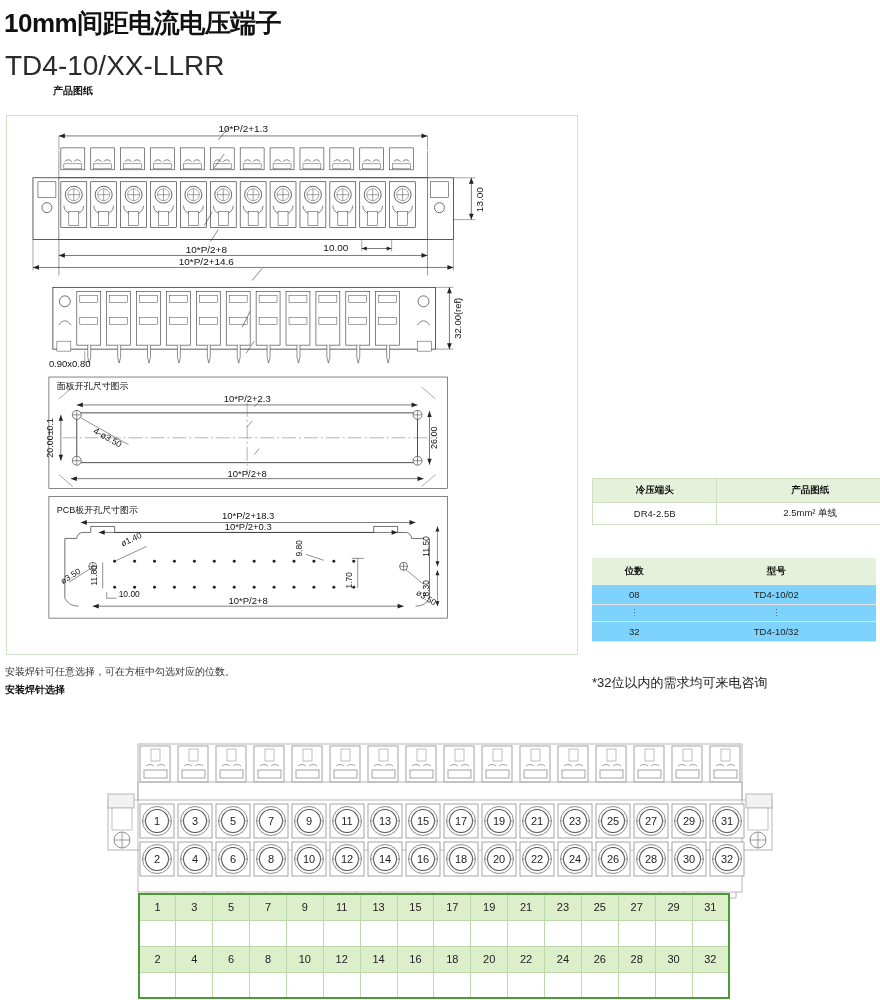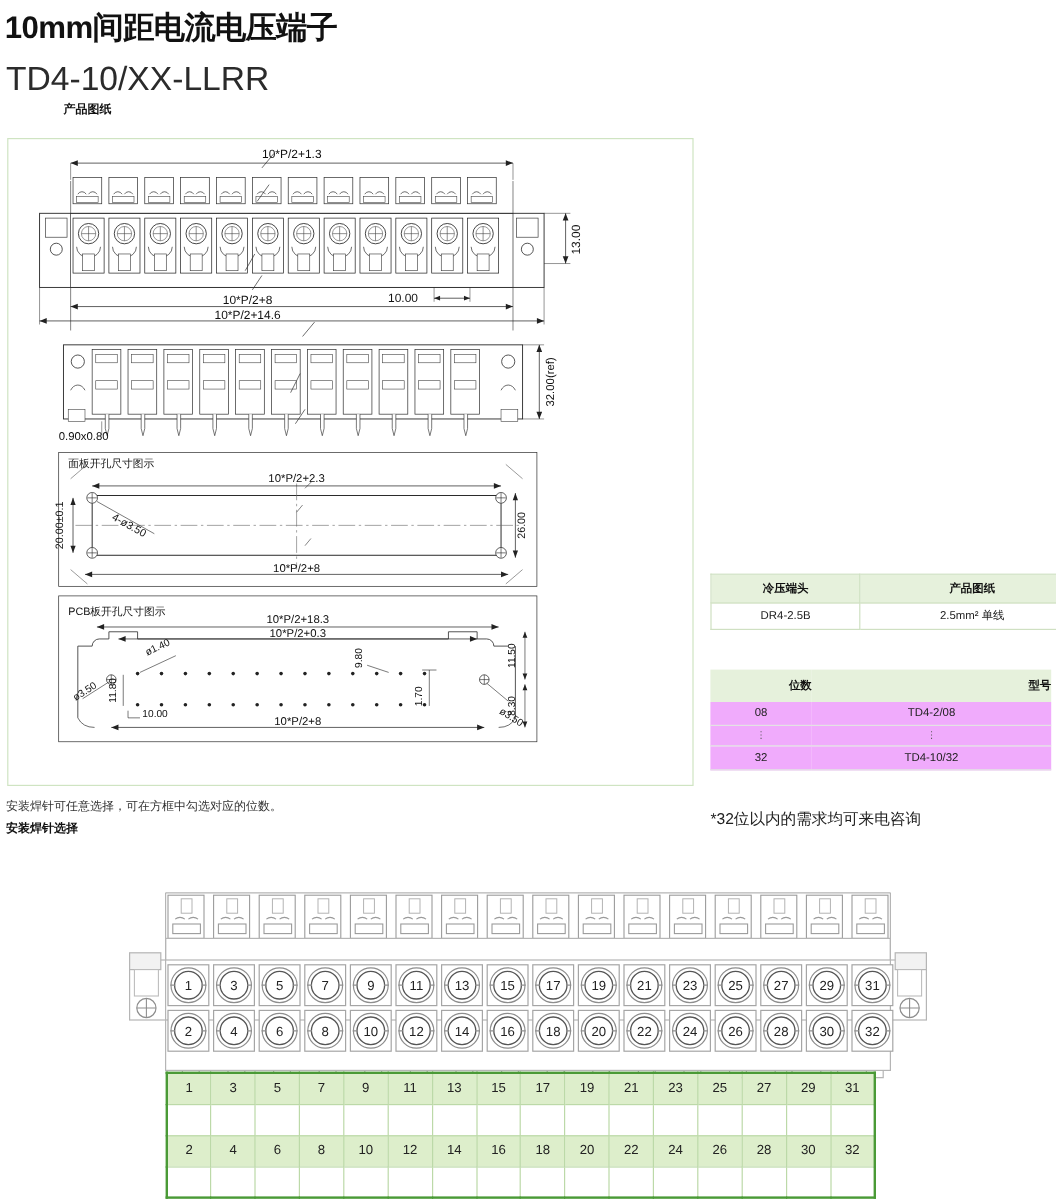--- a/index.html
+++ b/index.html
@@ -56,25 +56,25 @@
   }
   .tbl-a td { background:#fff; color:#222; }
   .tbl-a .c1 { width:40%; }
 
   .tbl-b {
     position:absolute; left:592px; top:558px; width:284px;
     border-collapse:collapse; font-size:9.5px;
   }
   .tbl-b th {
     background:#e6f1dc; font-weight:bold; color:#111;
-    padding:7px 0; text-align:right; border:none;
+    padding:7px 0; text-align:center; border:none;
   }
   .tbl-b td {
     text-align:center; padding:4px 0; color:#222;
-    border-bottom:1px solid #e3e3e3; background:#f0abfc;
+    border-bottom:1px solid #e3e3e3; background:#7dd3fc;
   }
   .tbl-b tr:last-child td { border-bottom:1px solid #e3e3e3; }
   .tbl-b .dots { font-size:8px; color:#555; letter-spacing:0; line-height:8px; }
   .tbl-note {
     position:absolute; left:592px; top:674px;
     font-size:13px; color:#222;
   }
 
   
   .block-wrap { position:absolute; left:0px; top:722px; width:880px; height:180px; }
@@ -370,21 +370,21 @@
 <table class="tbl-b">
   <thead>
     <tr>
       <th>位数</th>
       <th>型号</th>
     </tr>
   </thead>
   <tbody>
     <tr>
       <td>08</td>
-      <td>TD4-2/08</td>
+      <td>TD4-10/02</td>
     </tr>
     <tr>
       <td class="dots">⋮</td>
       <td class="dots">⋮</td>
     </tr>
     <tr>
       <td>32</td>
       <td>TD4-10/32</td>
     </tr>
   </tbody>

